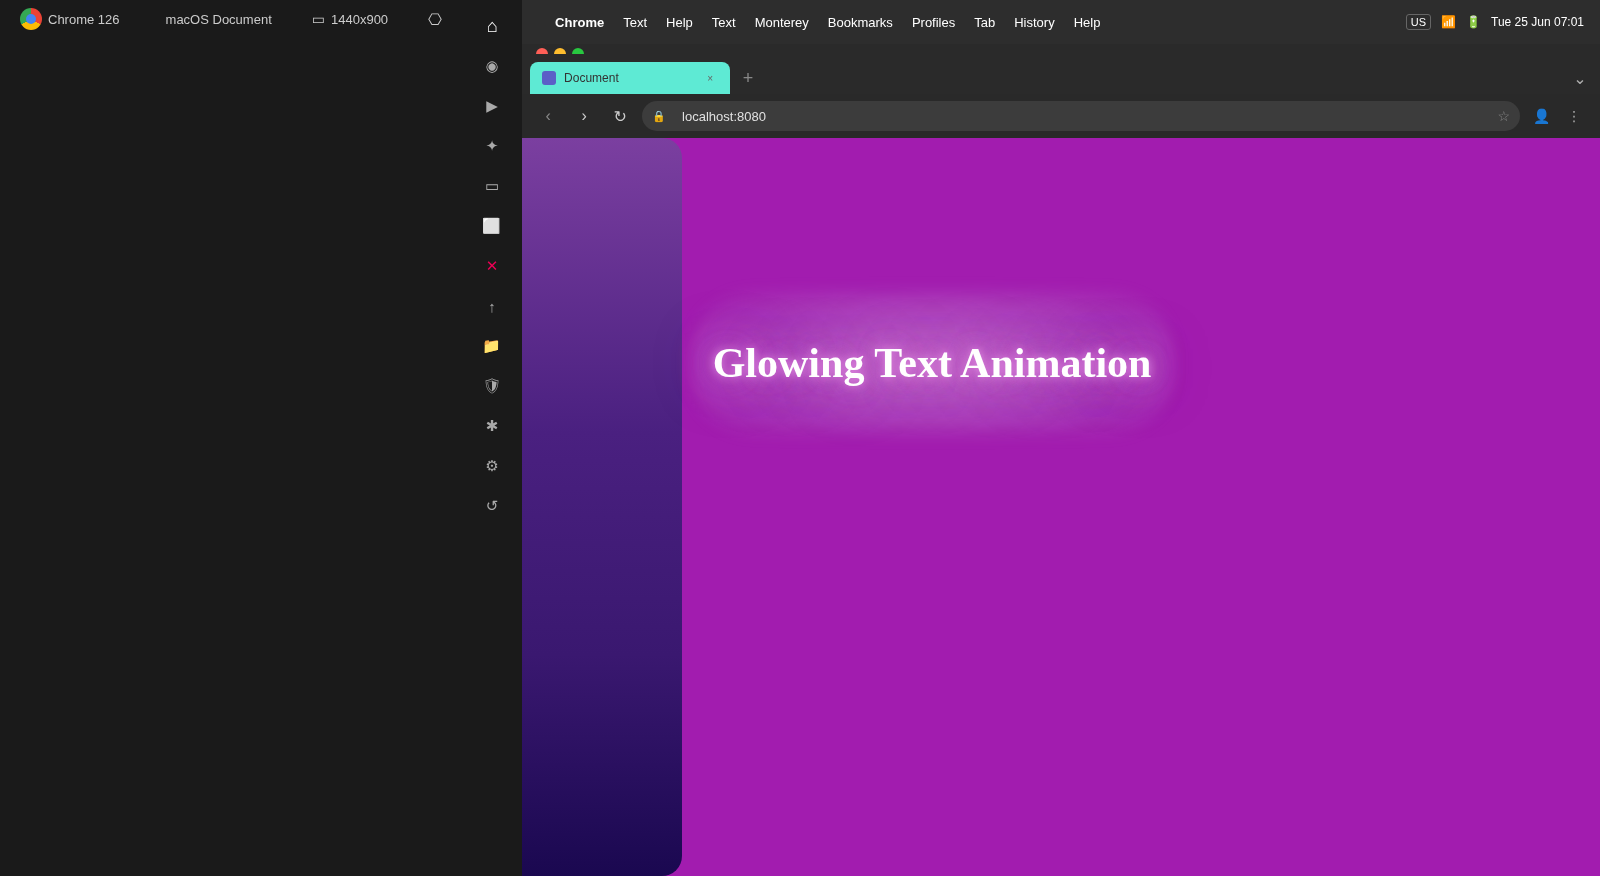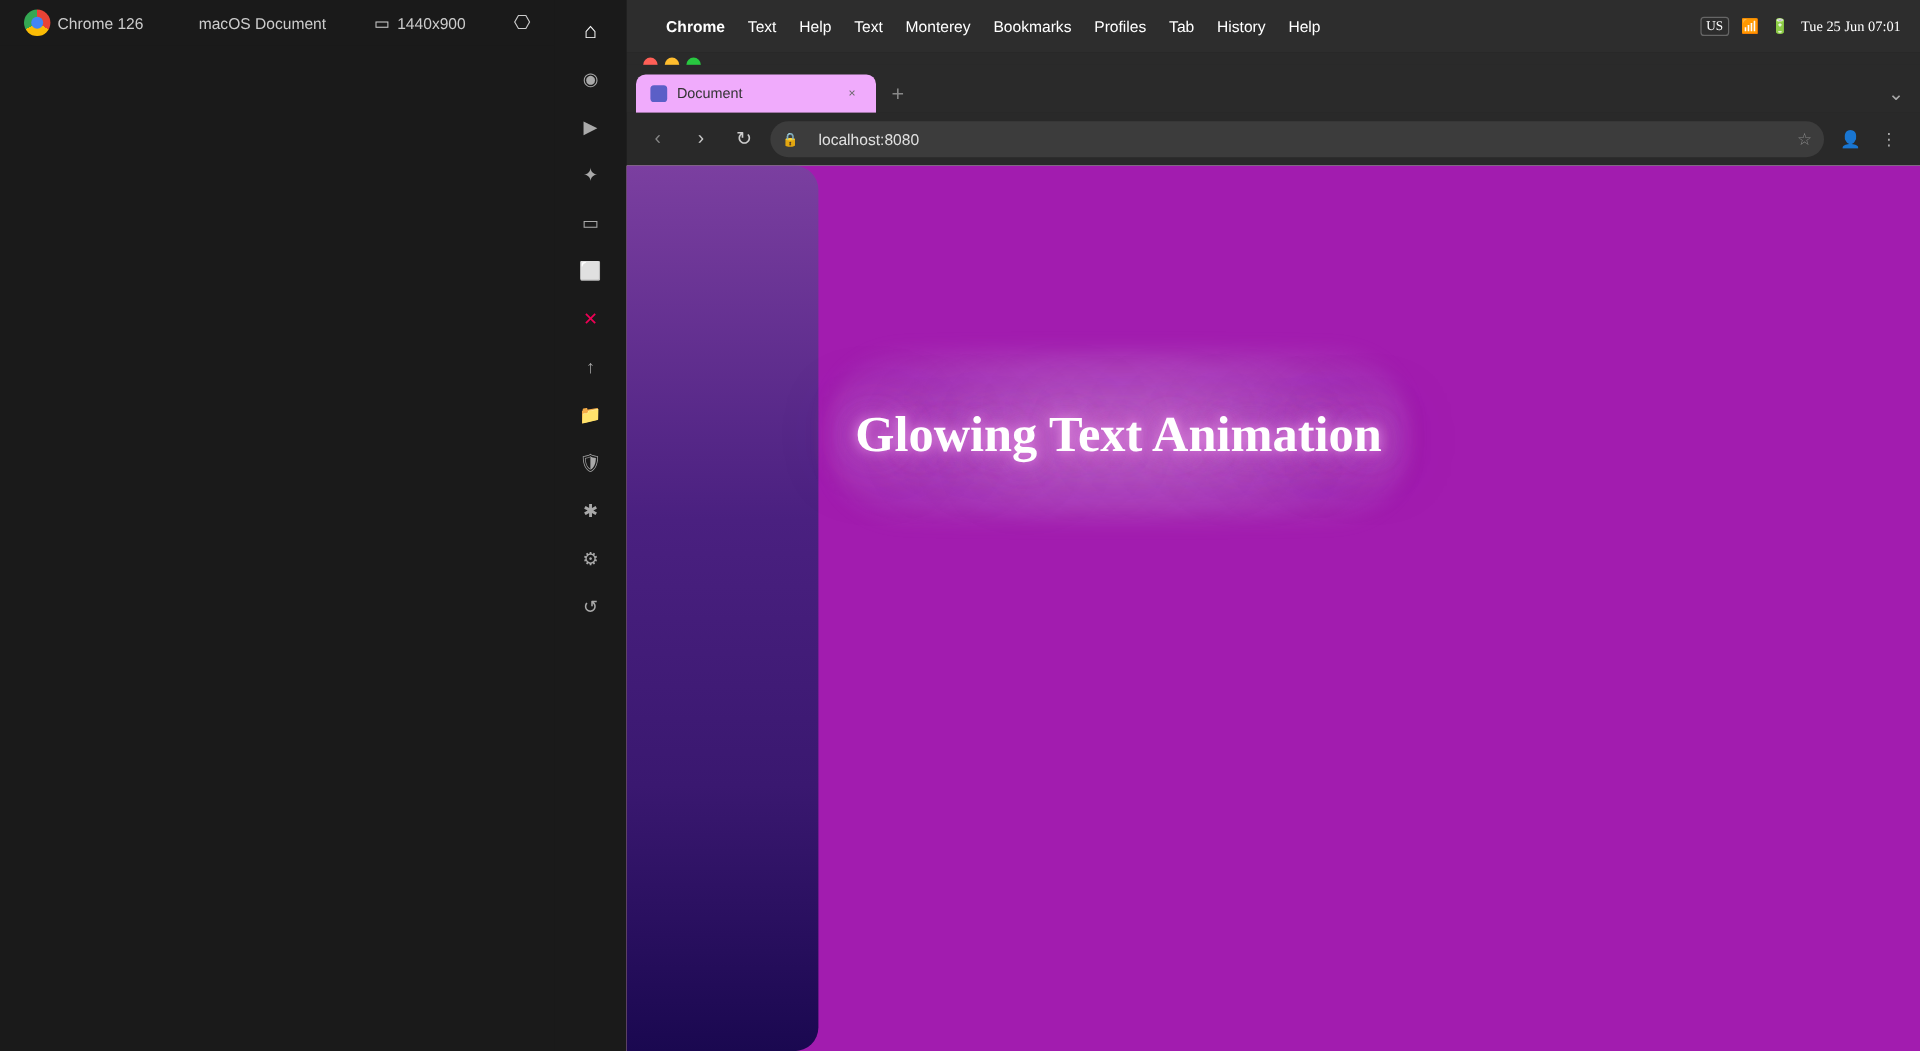--- a/index.html
+++ b/index.html
@@ -50,21 +50,20 @@
       border-radius: 4px;
     }
     .menubar-item.bold { font-weight: 600; }
     .menubar-right {
       margin-left: auto;
       display: flex;
       align-items: center;
       gap: 10px;
       color: #fff;
       font-size: 12px;
-      font-family: Liberation Serif, serif;
     }
     .traffic-lights {
       display: flex;
       gap: 6px;
       align-items: center;
     }
     .traffic-light {
       width: 12px;
       height: 12px;
       border-radius: 50%;
@@ -87,21 +86,21 @@
       background: #3c3c3c;
       border-radius: 8px 8px 0 0;
       display: flex;
       align-items: center;
       padding: 0 12px;
       gap: 8px;
       min-width: 200px;
       max-width: 250px;
       cursor: pointer;
     }
-    .tab.active { background: #f0abfc; }
+    .tab.active { background: #5eead4; }
     .tab-favicon {
       width: 14px;
       height: 14px;
       border-radius: 2px;
       background: #5b4fcf;
       flex-shrink: 0;
     }
     .tab-title {
       font-size: 12px;
       color: #333;

